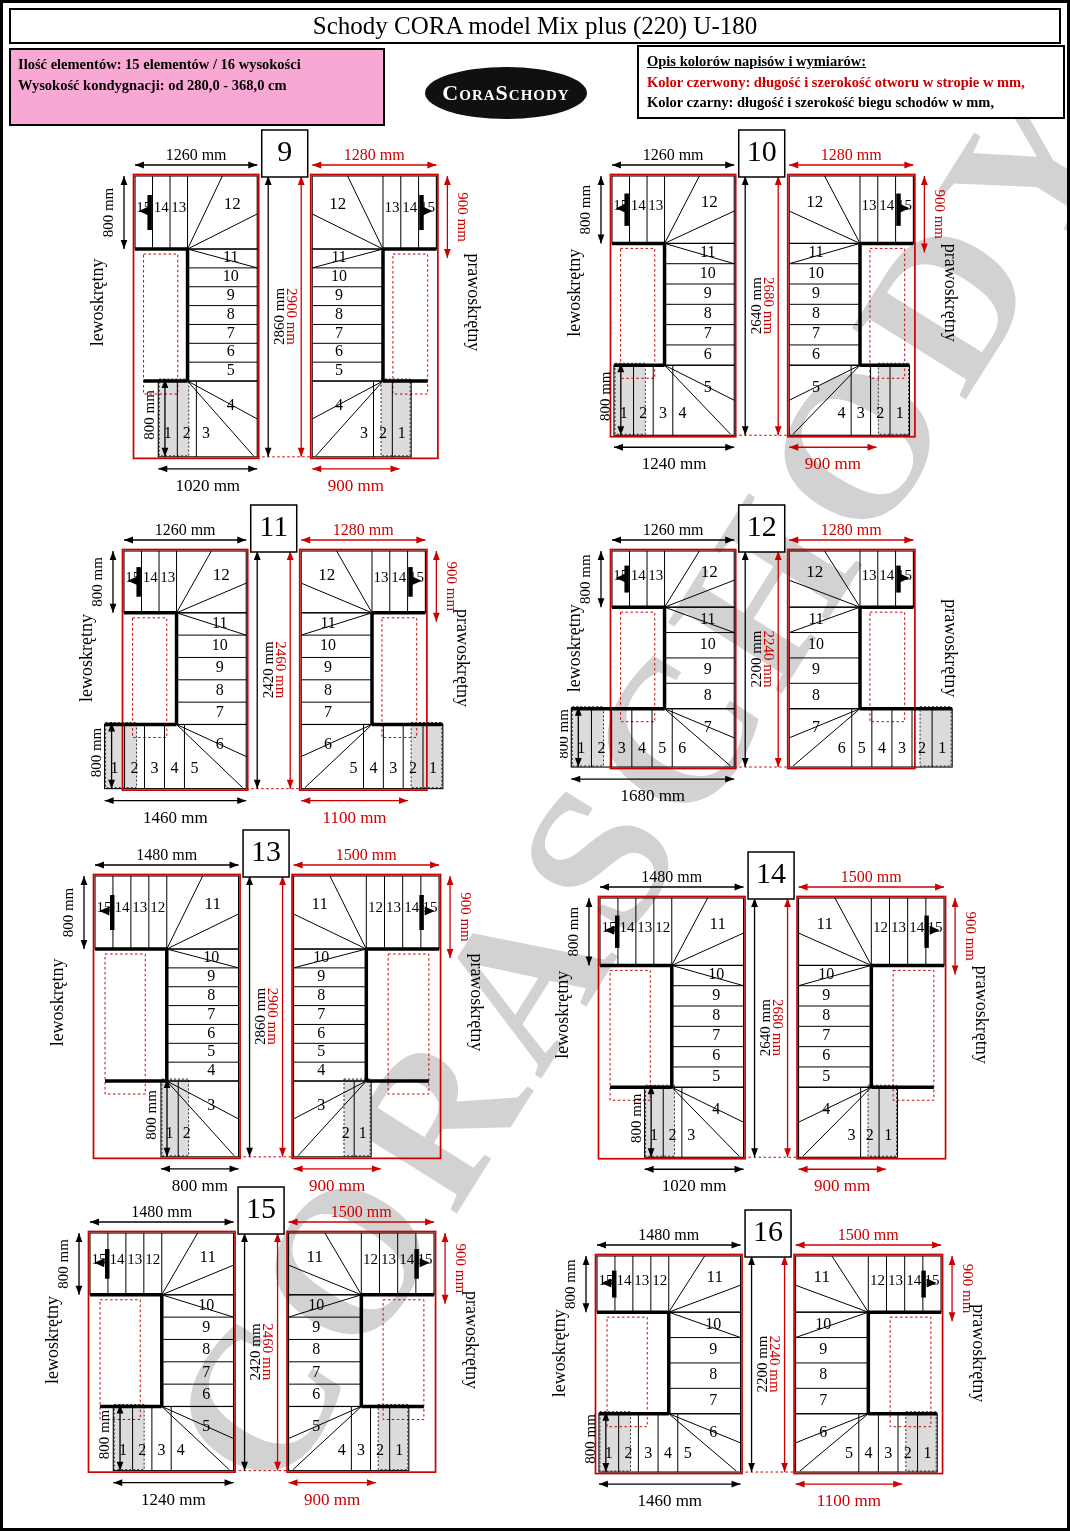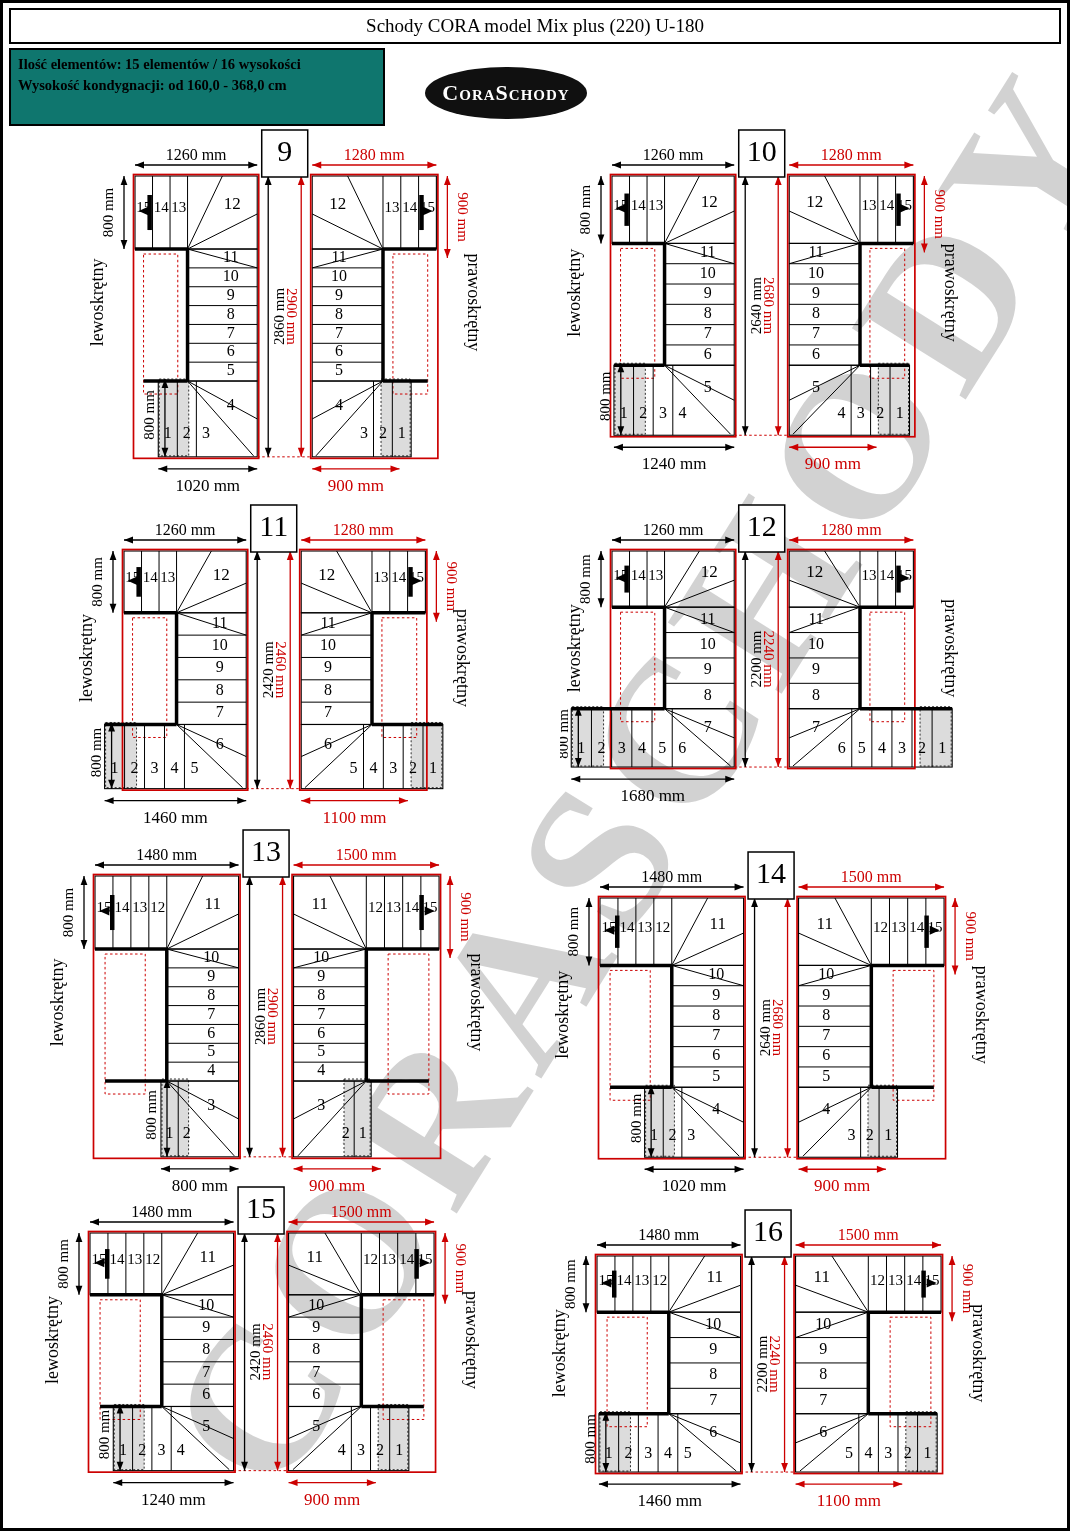--- a/index.html
+++ b/index.html
@@ -1,21 +1,21 @@
 <!DOCTYPE html>
 <html><head>
 <meta charset="utf-8">
 <style>
   html,body{margin:0;padding:0;background:#fff;}
   .page{position:relative;width:1064px;height:1525px;border:3px solid #000;
         font-family:"Liberation Serif","DejaVu Serif",serif;background:#fff;overflow:hidden;}
   .title-box{position:absolute;left:6px;top:5px;width:1048px;height:32px;border:2px solid #000;
-             text-align:center;font-size:19px;line-height:32px;background:#fff;}
+             text-align:center;font-size:25px;line-height:32px;background:#fff;}
   .info-box{position:absolute;left:6px;top:45px;width:358px;height:66px;border:2px solid #000;
-            padding:4px 7px;font-size:14.5px;font-weight:bold;line-height:1.42;background:#0f766e;}
+            padding:4px 7px;font-size:14.5px;font-weight:bold;line-height:1.42;background:#f9a8d4;}
   .legend-box{position:absolute;left:634px;top:42px;width:408px;height:62px;border:2px solid #000;
               padding:4px 8px;font-size:14.5px;font-weight:bold;line-height:1.42;background:#fff;}
   .legend-heading{text-decoration:underline;}
   .legend-red{color:#cc0000;}
   .logo{position:absolute;left:422px;top:64px;width:162px;height:52px;background:#101010;
         border-radius:50%;display:flex;align-items:center;justify-content:center;
         color:#fff;font-variant:small-caps;font-weight:bold;font-size:22px;letter-spacing:1px;}
   .watermark{position:absolute;left:115px;top:1400px;width:1900px;font-size:205px;font-weight:bold;
              color:rgba(90,90,90,0.27);letter-spacing:14px;transform-origin:0 0;
              transform:rotate(-58deg);pointer-events:none;white-space:nowrap;}
@@ -24,25 +24,30 @@
 </style>
 </head>
 <body>
 
 <div class="page">
   <div class="watermark">CORASCHODY</div>
   <div class="title-box">Schody CORA model Mix plus (220) U-180</div>
 
   <div class="info-box">
     <div>Ilość elementów: 15 elementów / 16 wysokości</div>
-    <div>Wysokość kondygnacji: od 160,0 - 368,0 cm</div>
+    <div>Wysokość kondygnacji: od 280,0 - 368,0 cm</div>
   </div>
 
   <div class="logo">CoraSchody</div>
 
+  <div class="legend-box">
+    <div class="legend-heading">Opis kolorów napisów i wymiarów:</div>
+    <div class="legend-red"><span>Kolor czerwony:</span><span> długość i szerokość otworu w stropie w mm,</span></div>
+    <div><span>Kolor czarny:</span><span> długość i szerokość biegu schodów w mm,</span></div>
+  </div>
 
   <div id="diagrams">
       <div class="pair" style="left: 80px; top: 126px;"><svg width="470" height="380" viewBox="0 0 470 380">
           <g>
             <rect x="76.28" y="250.02195999999998" width="29.475071999999997" height="76.83004" fill="#dcdcdc" stroke="#000000" stroke-width="0.8" stroke-dasharray="2 2"></rect>
             <rect x="60.5554" y="125.02152" width="34.22159999999999" height="140.00043999999997" fill="none" stroke="#cc0000" stroke-width="1" stroke-dasharray="2.5 2.5"></rect>
             <rect x="52" y="47" width="122.22" height="73.02152" fill="none" stroke="#000000" stroke-width="1.1"></rect>
             <rect x="104.5546" y="120.02152" width="69.6654" height="132.00043999999997" fill="none" stroke="#000000" stroke-width="1.1"></rect>
             <rect x="75.28" y="252.02195999999998" width="98.94" height="75.83004" fill="none" stroke="#000000" stroke-width="1.1"></rect>
             <rect x="50.5" y="45.5" width="125.22" height="283.852" fill="none" stroke="#cc0000" stroke-width="1.7"></rect>

